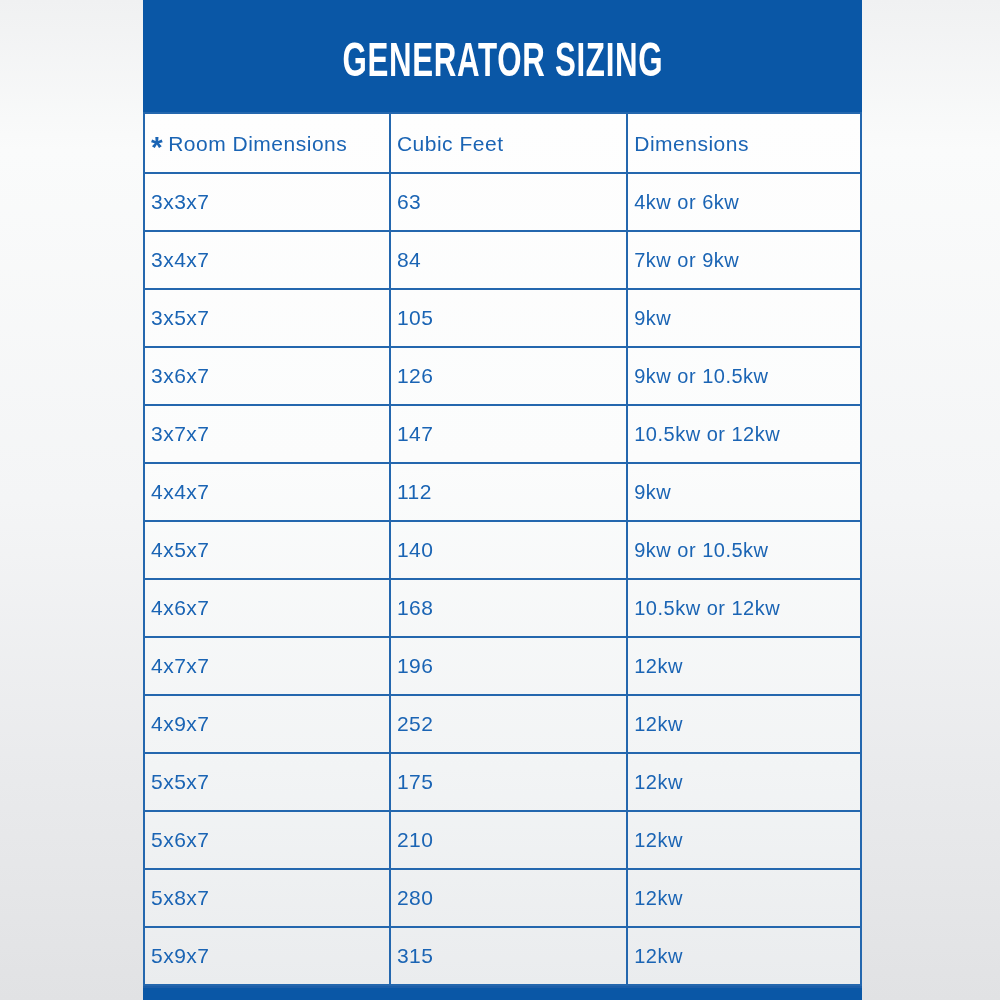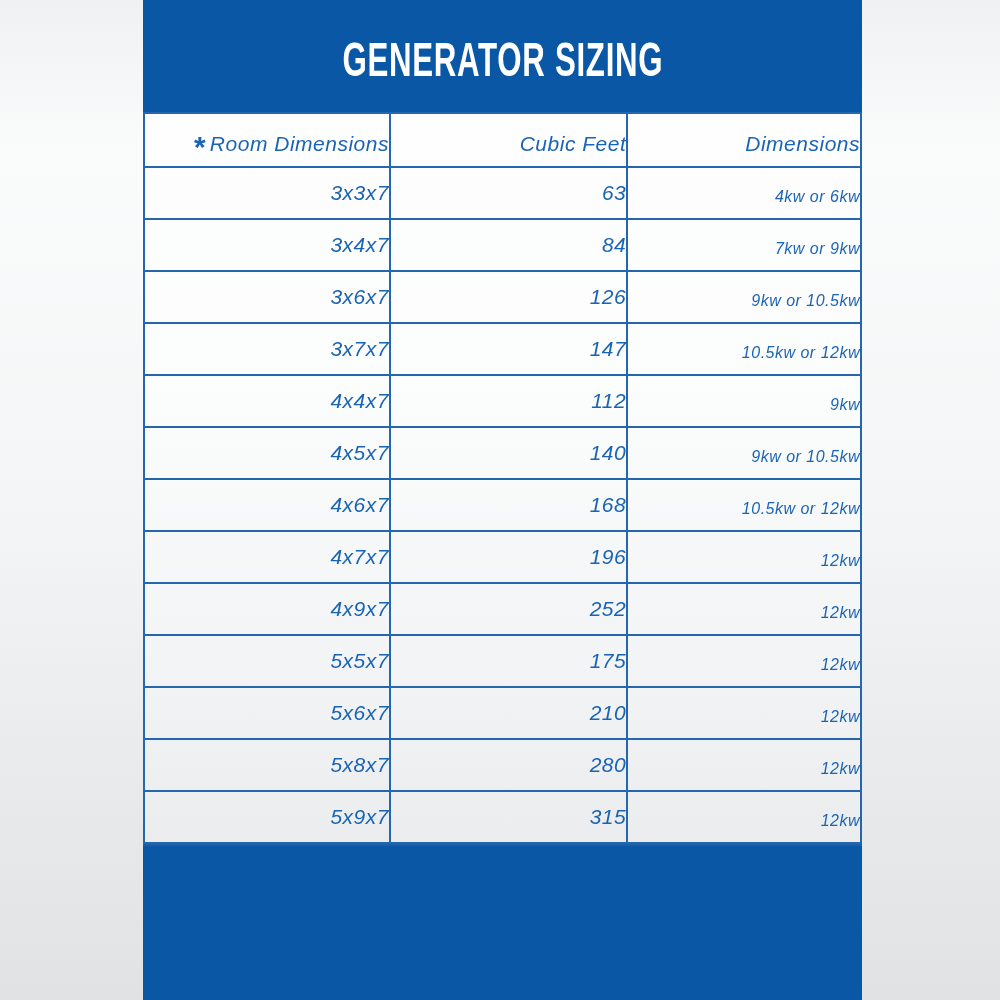--- a/index.html
+++ b/index.html
@@ -32,27 +32,27 @@
     border-bottom: 2px solid #1c5ea9;
   }
   table {
     width: 100%; border-collapse: collapse; table-layout: fixed;
   }
   col.c1 { width: 34.3%; }
   col.c2 { width: 33.1%; }
   col.c3 { width: 32.6%; }
   th, td {
     border: 2px solid #2467ae;
-    text-align: right; vertical-align: middle;
+    text-align: left; vertical-align: middle;
     color: #1a64b4; font-size: 21px; letter-spacing: 0.5px;
-    font-weight: 400; padding: 0; font-style: italic;
+    font-weight: 400; padding: 6px;
   }
   thead th { height: 44px; padding-top: 8px; }
   tbody td { height: 43px; }
-  td.gen { padding-top: 7px; font-size: 16px; }
+  td.gen { padding-top: 7px; font-size: 20px; }
   .ast {
     display: inline-block; font-size: 30px; font-weight: 700;
     position: relative; top: 6px; margin-right: 5px; line-height: 0;
   }
 </style>
 </head>
 <body>
 
 <div class="stage">
   <div class="panel">
@@ -81,20 +81,25 @@
     <td class="cubic">63</td>
     <td class="gen">4kw or 6kw</td>
   </tr>
 
   <tr>
     <td class="dims">3x4x7</td>
     <td class="cubic">84</td>
     <td class="gen">7kw or 9kw</td>
   </tr>
 
+  <tr>
+    <td class="dims">3x5x7</td>
+    <td class="cubic">105</td>
+    <td class="gen">9kw</td>
+  </tr>
 
   <tr>
     <td class="dims">3x6x7</td>
     <td class="cubic">126</td>
     <td class="gen">9kw or 10.5kw</td>
   </tr>
 
   <tr>
     <td class="dims">3x7x7</td>
     <td class="cubic">147</td>

